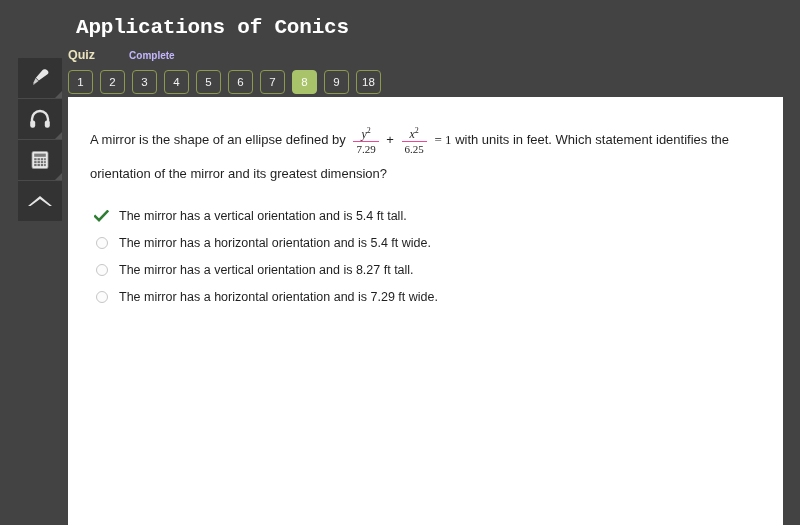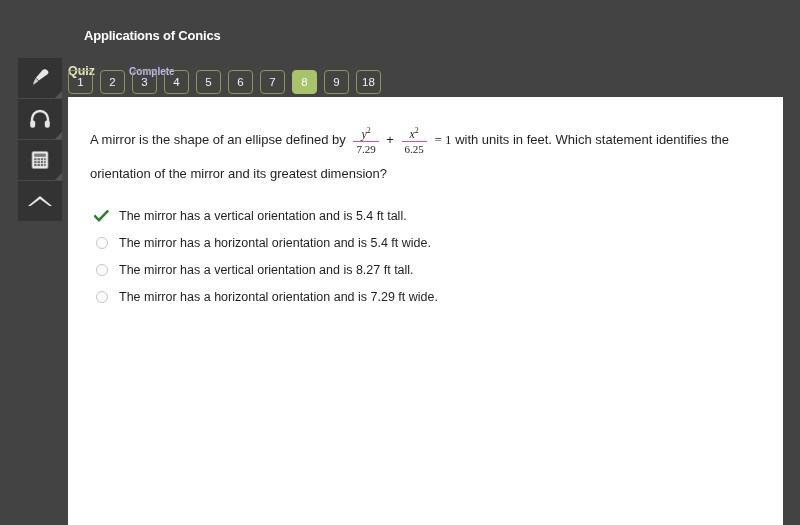--- a/index.html
+++ b/index.html
@@ -48,25 +48,26 @@
 
   
   #header {
     position: absolute;
     left: 68px;
     top: 8px;
     right: 10px;
   }
   #page-title {
     color: #ffffff;
-    font-size: 13px;
+    font-size: 21px;
     font-weight: bold;
     letter-spacing: -0.2px;
     line-height: 24px;
-    margin: 16px;
+    margin: 8px;
+    font-family: Liberation Mono, monospace;
   }
   #sub-header {
     margin-top: 6px;
     display: flex;
     align-items: baseline;
     gap: 34px;
   }
   #assignment-type {
     color: #e9e3bd;
     font-size: 12.5px;

